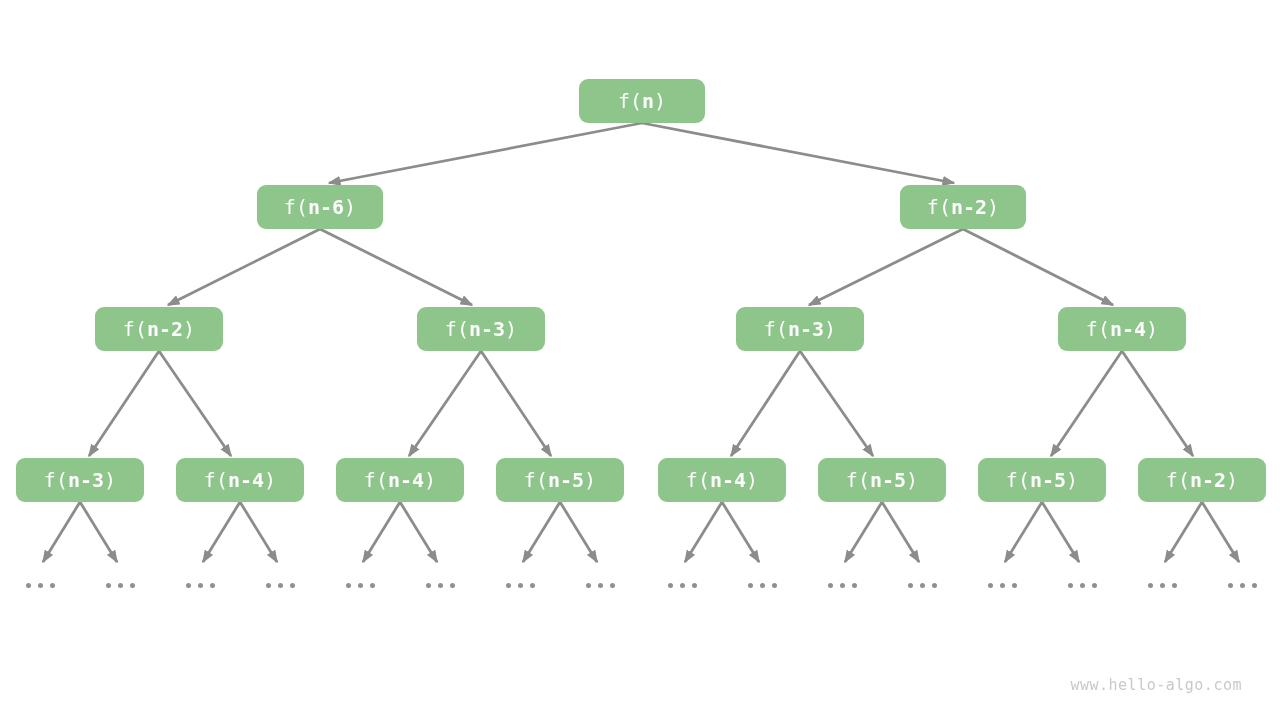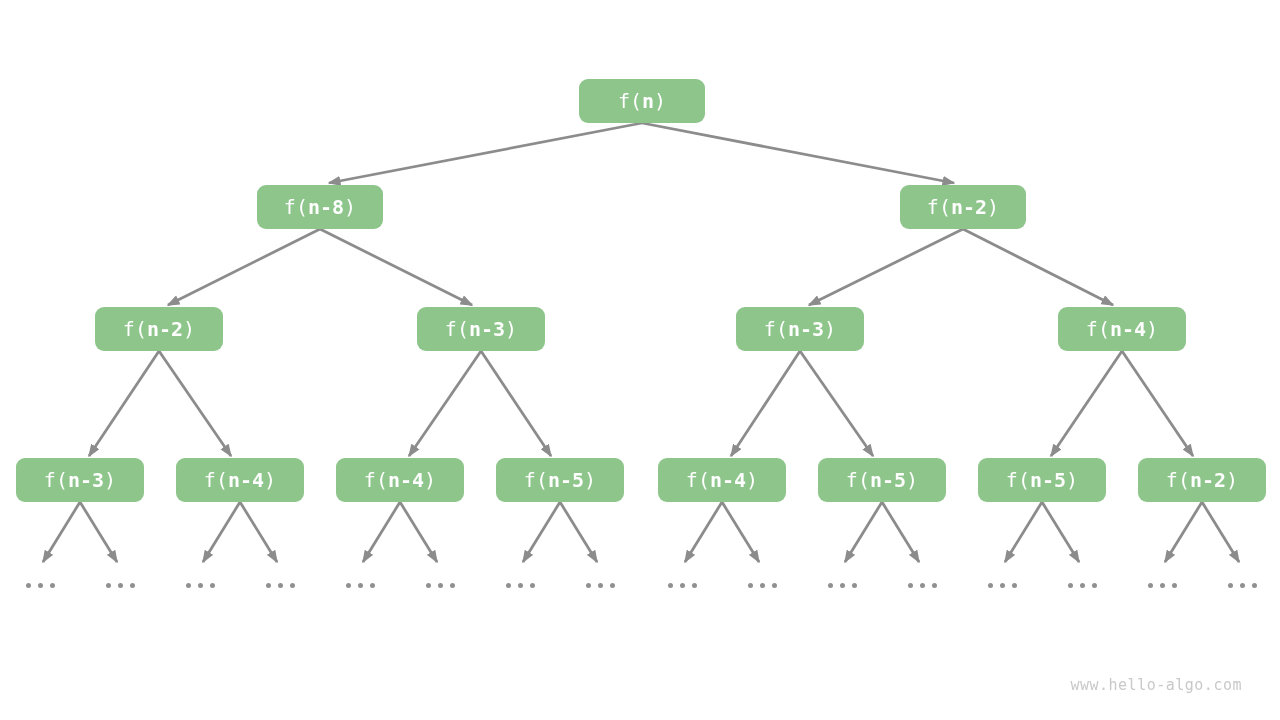--- a/index.html
+++ b/index.html
@@ -91,21 +91,21 @@
         <line x1="882" y1="502" x2="845" y2="562" stroke="#8c8c8c" stroke-width="2.8" marker-end="url(#arrowhead)"></line>
         <line x1="882" y1="502" x2="919" y2="562" stroke="#8c8c8c" stroke-width="2.8" marker-end="url(#arrowhead)"></line>
         <line x1="1042" y1="502" x2="1005" y2="562" stroke="#8c8c8c" stroke-width="2.8" marker-end="url(#arrowhead)"></line>
         <line x1="1042" y1="502" x2="1079" y2="562" stroke="#8c8c8c" stroke-width="2.8" marker-end="url(#arrowhead)"></line>
         <line x1="1202" y1="502" x2="1165" y2="562" stroke="#8c8c8c" stroke-width="2.8" marker-end="url(#arrowhead)"></line>
         <line x1="1202" y1="502" x2="1239" y2="562" stroke="#8c8c8c" stroke-width="2.8" marker-end="url(#arrowhead)"></line>
       </g>
   </svg>
   <div id="nodes-layer">
       <div class="node" style="left: 579px; top: 79px; width: 126px; height: 44px;"><span class="seg-prefix">f(</span><span class="seg-bold">n</span><span class="seg-suffix">)</span></div>
-      <div class="node" style="left: 257px; top: 185px; width: 126px; height: 44px;"><span class="seg-prefix">f(</span><span class="seg-bold">n-8</span><span class="seg-suffix">)</span></div>
+      <div class="node" style="left: 257px; top: 185px; width: 126px; height: 44px;"><span class="seg-prefix">f(</span><span class="seg-bold">n-6</span><span class="seg-suffix">)</span></div>
       <div class="node" style="left: 900px; top: 185px; width: 126px; height: 44px;"><span class="seg-prefix">f(</span><span class="seg-bold">n-2</span><span class="seg-suffix">)</span></div>
       <div class="node" style="left: 95px; top: 307px; width: 128px; height: 44px;"><span class="seg-prefix">f(</span><span class="seg-bold">n-2</span><span class="seg-suffix">)</span></div>
       <div class="node" style="left: 417px; top: 307px; width: 128px; height: 44px;"><span class="seg-prefix">f(</span><span class="seg-bold">n-3</span><span class="seg-suffix">)</span></div>
       <div class="node" style="left: 736px; top: 307px; width: 128px; height: 44px;"><span class="seg-prefix">f(</span><span class="seg-bold">n-3</span><span class="seg-suffix">)</span></div>
       <div class="node" style="left: 1058px; top: 307px; width: 128px; height: 44px;"><span class="seg-prefix">f(</span><span class="seg-bold">n-4</span><span class="seg-suffix">)</span></div>
       <div class="node" style="left: 16px; top: 458px; width: 128px; height: 44px;"><span class="seg-prefix">f(</span><span class="seg-bold">n-3</span><span class="seg-suffix">)</span></div>
       <div class="node" style="left: 176px; top: 458px; width: 128px; height: 44px;"><span class="seg-prefix">f(</span><span class="seg-bold">n-4</span><span class="seg-suffix">)</span></div>
       <div class="node" style="left: 336px; top: 458px; width: 128px; height: 44px;"><span class="seg-prefix">f(</span><span class="seg-bold">n-4</span><span class="seg-suffix">)</span></div>
       <div class="node" style="left: 496px; top: 458px; width: 128px; height: 44px;"><span class="seg-prefix">f(</span><span class="seg-bold">n-5</span><span class="seg-suffix">)</span></div>
       <div class="node" style="left: 658px; top: 458px; width: 128px; height: 44px;"><span class="seg-prefix">f(</span><span class="seg-bold">n-4</span><span class="seg-suffix">)</span></div>

